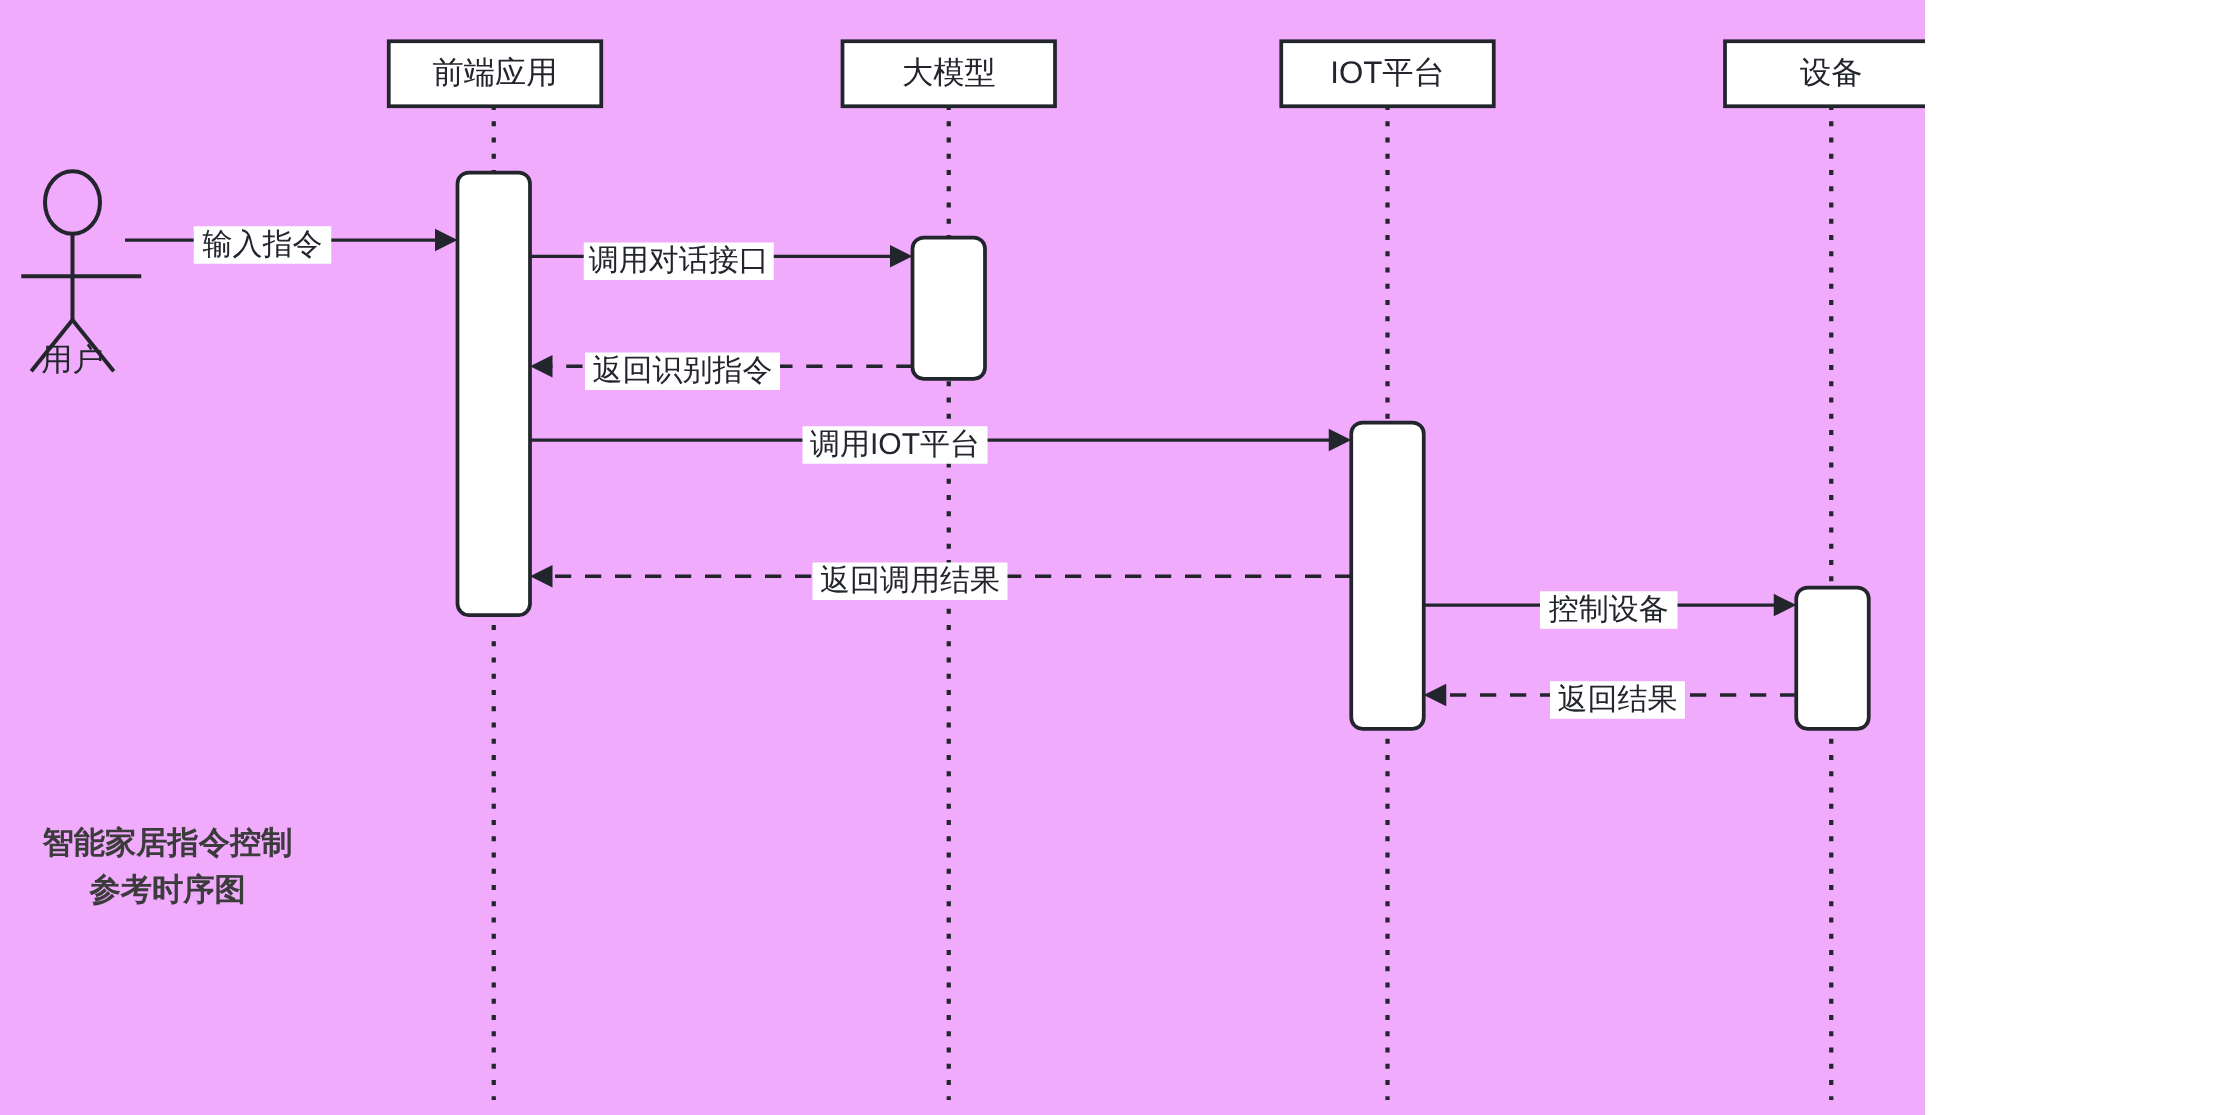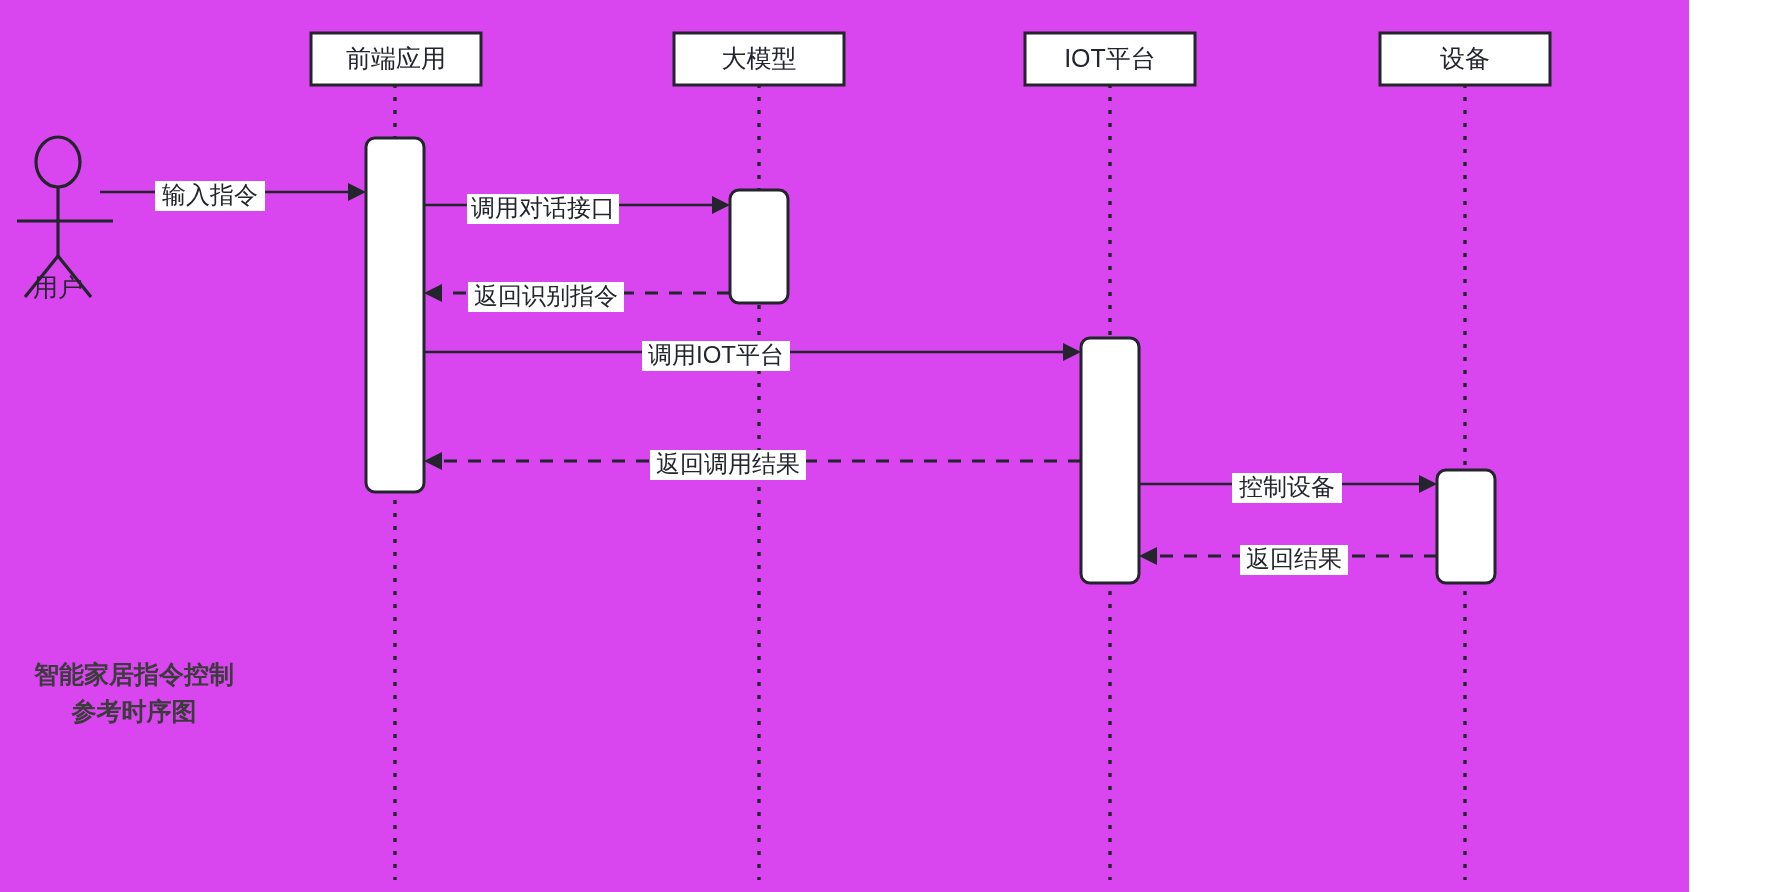--- a/index.html
+++ b/index.html
@@ -6,23 +6,23 @@
     margin: 0;
     padding: 0;
     background: #ffffff;
   }
   body {
     font-family: "Liberation Sans", "DejaVu Sans", sans-serif;
     color: #23252c;
   }
   #canvas {
     position: relative;
-    width: 1689px;
+    width: 1540px;
     height: 892px;
-    background: #d946ef;
+    background: #f0abfc;
     overflow: hidden;
   }
   #diagram-svg {
     position: absolute;
     left: 0;
     top: 0;
     width: 1774px;
     height: 892px;
   }
   .lifeline-box {

